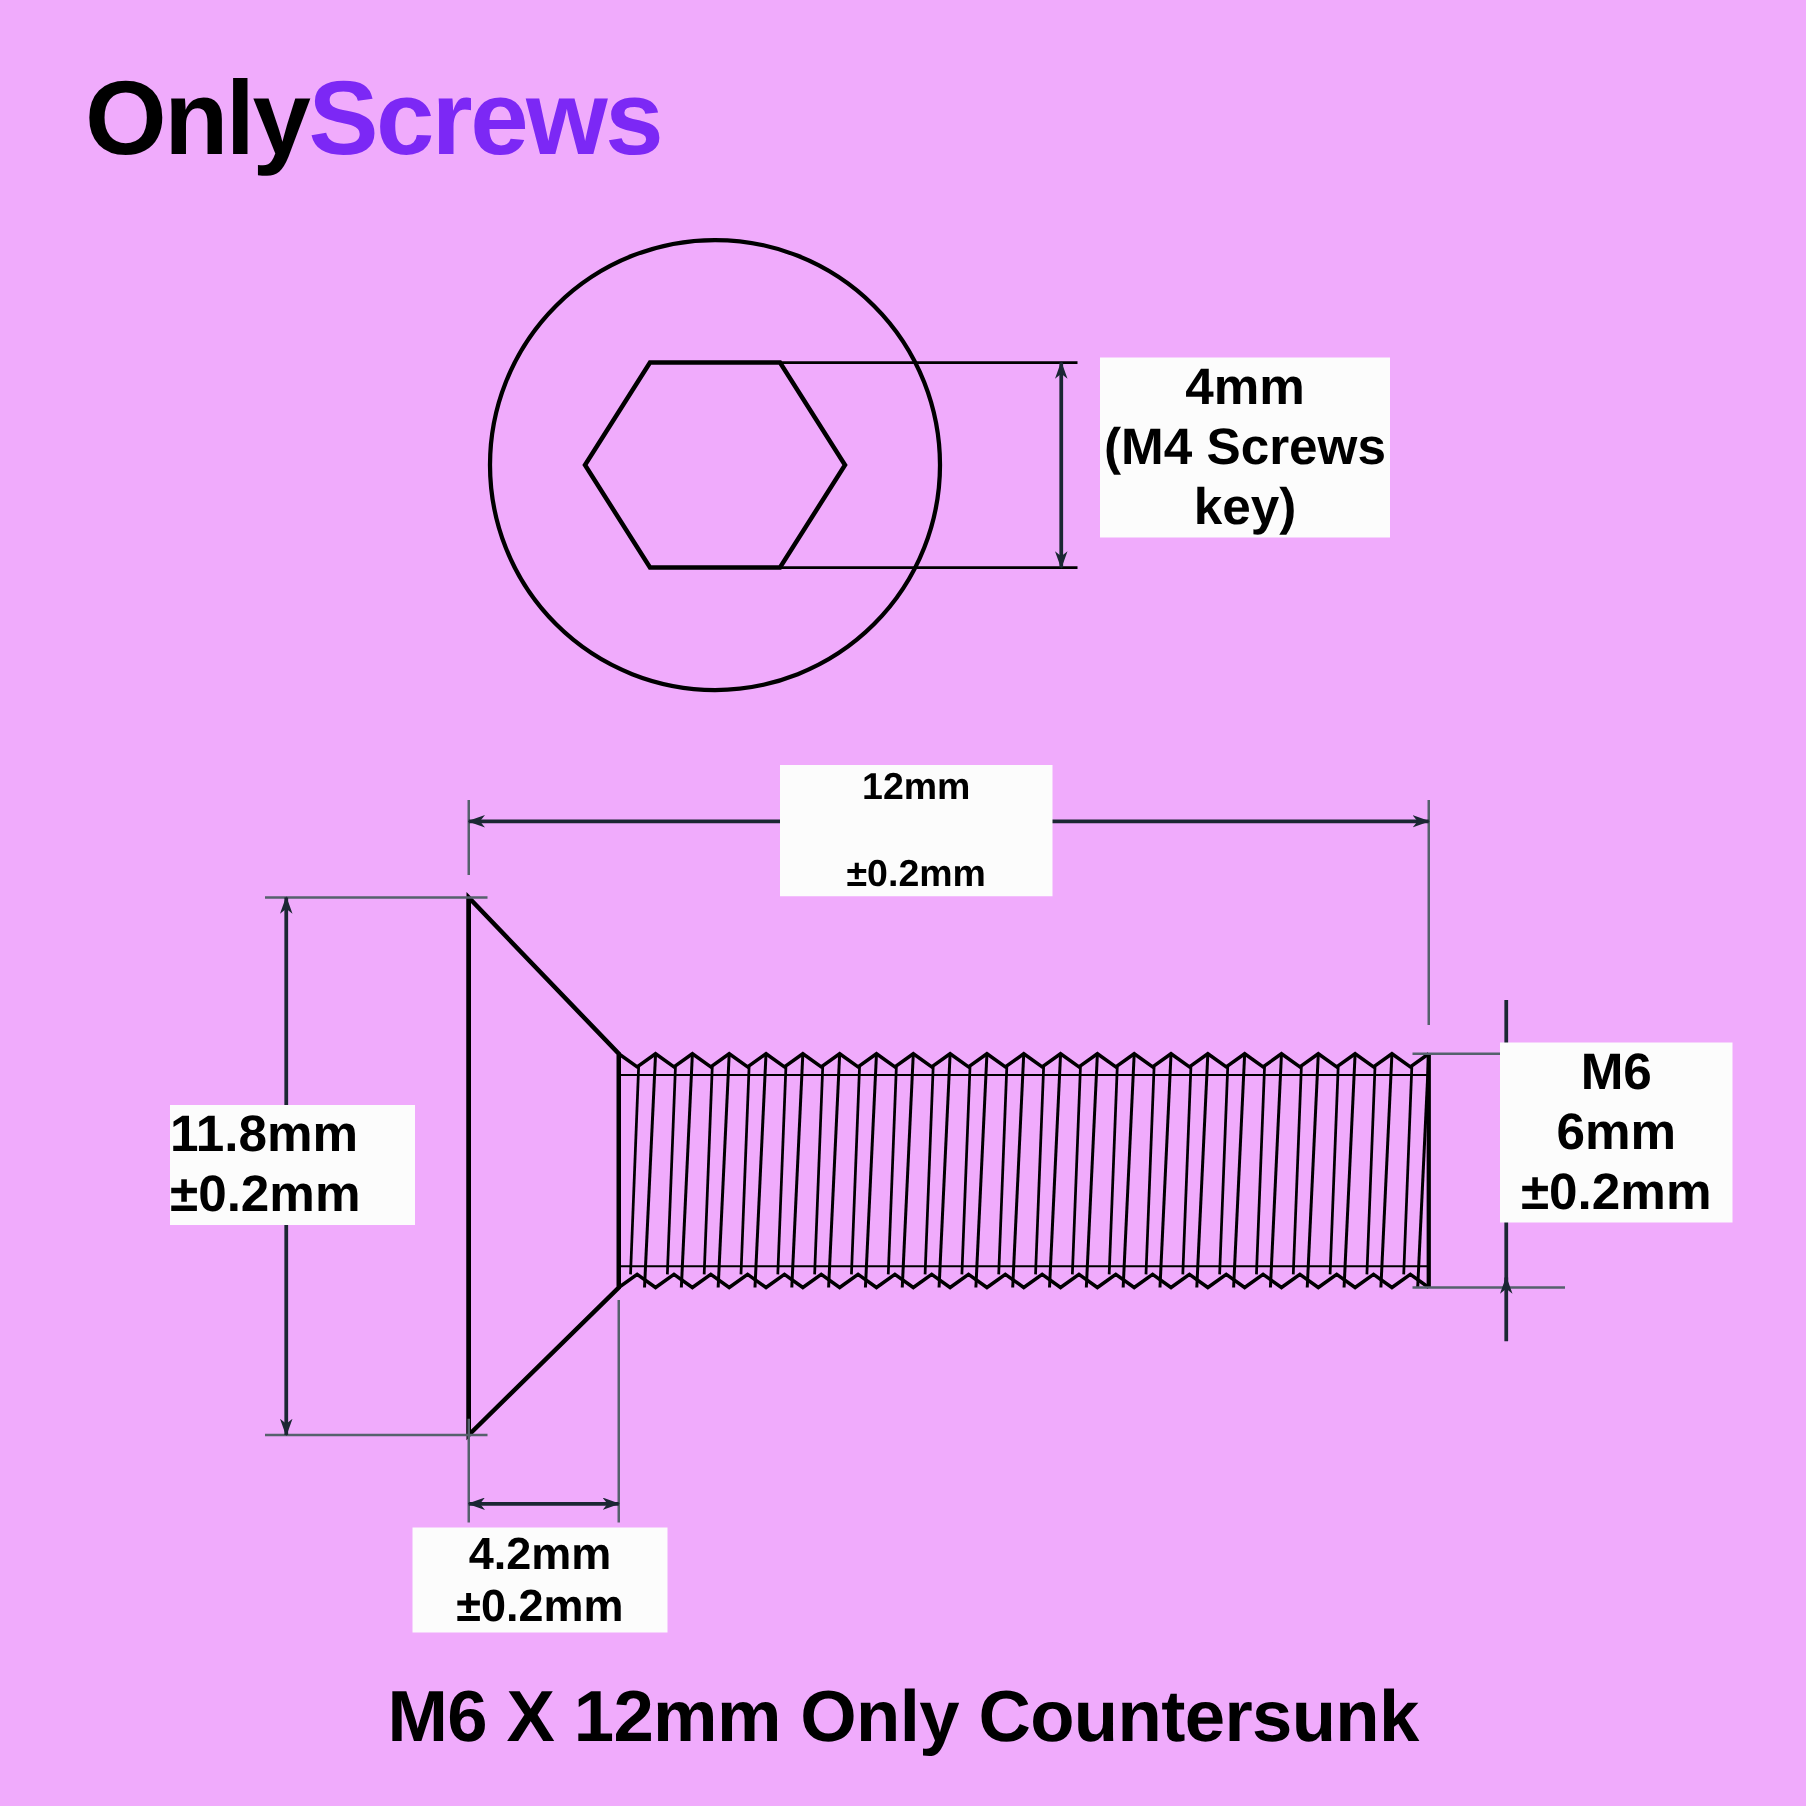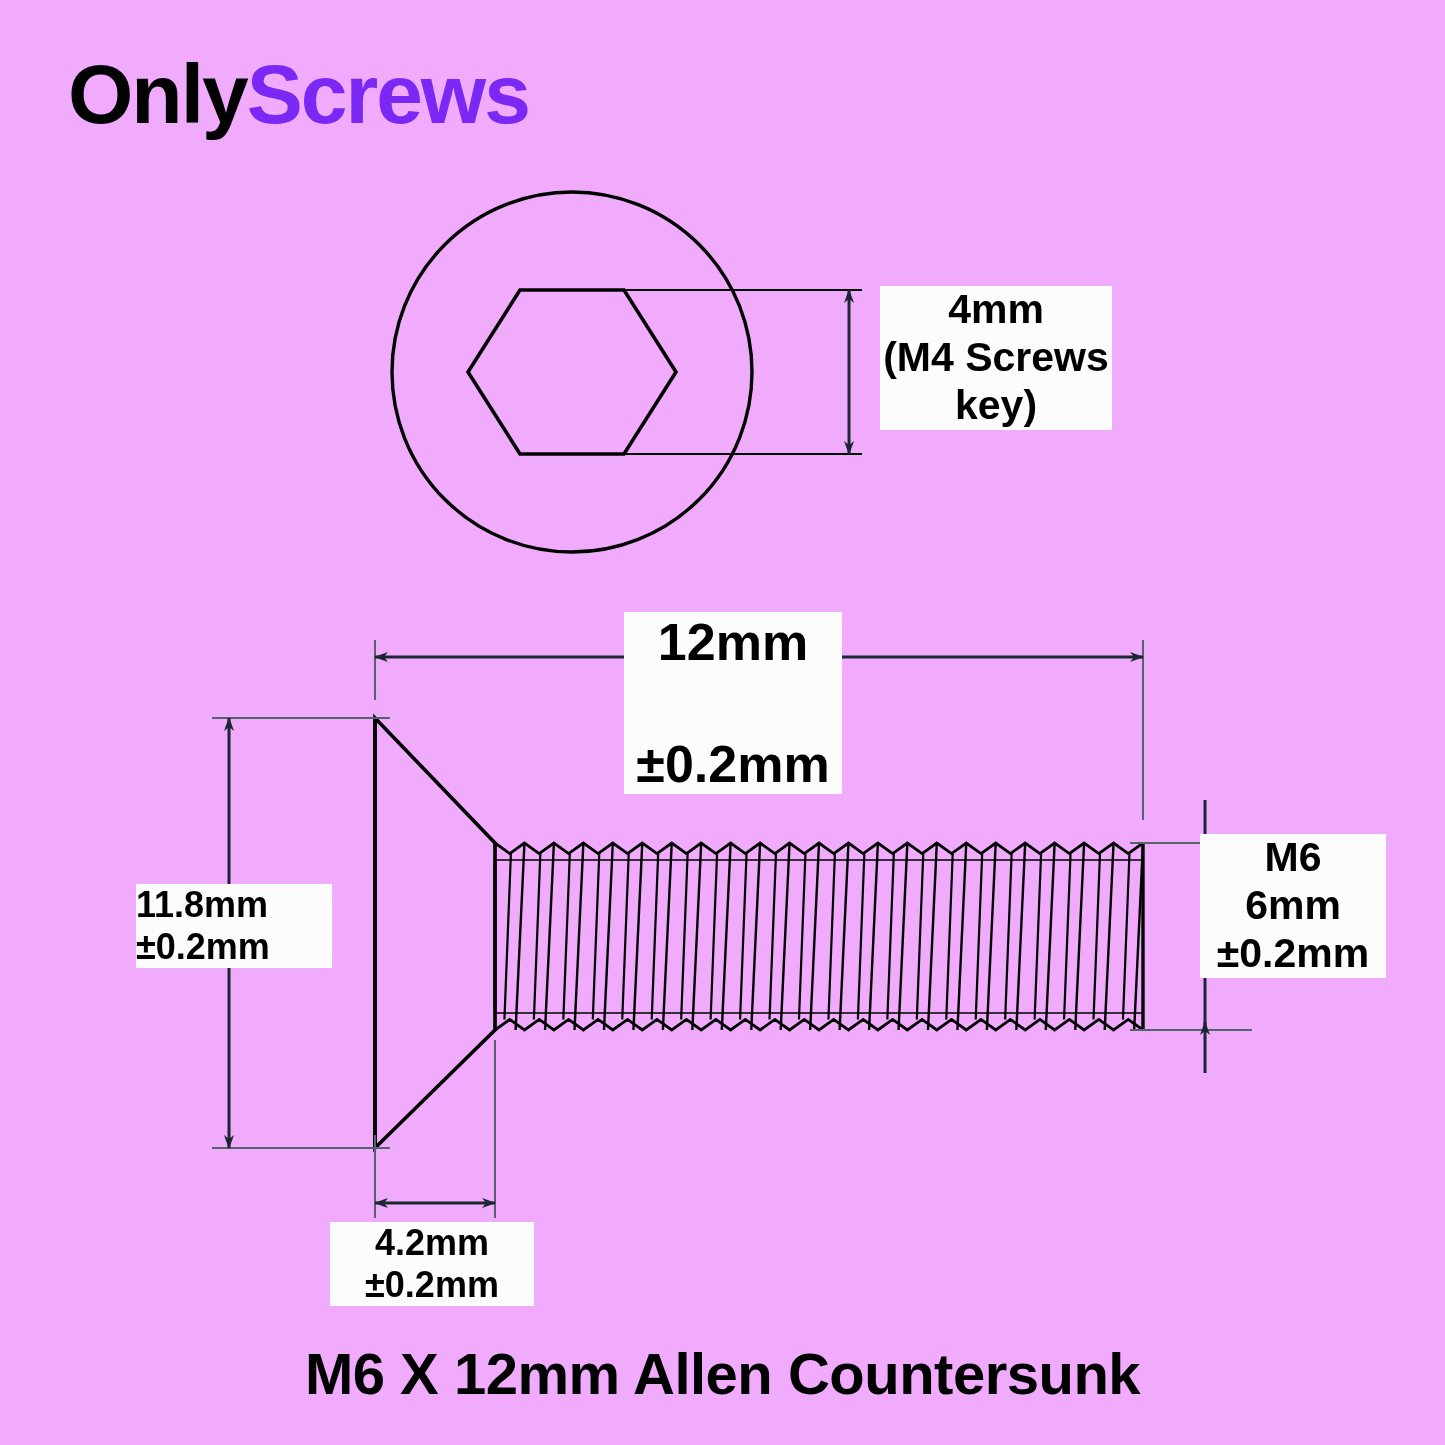--- a/index.html
+++ b/index.html
@@ -60,27 +60,27 @@
   #callout-socket {
     left: 880px;
     top: 286px;
     width: 232px;
     font-size: 41px;
   }
   #callout-length {
     left: 624px;
     top: 612px;
     width: 218px;
-    font-size: 52px;
+    font-size: 30px;
   }
   #callout-head-height {
     left: 136px;
     top: 884px;
     width: 196px;
-    font-size: 36px;
+    font-size: 41px;
     text-align: left;
   }
   #callout-thread-dia {
     left: 1200px;
     top: 834px;
     width: 186px;
     font-size: 41px;
   }
   #callout-head-thickness {
     left: 330px;
@@ -234,15 +234,15 @@
   <div class="callout" id="callout-head-height">11.8mm
 ±0.2mm</div>
 
   <div class="callout" id="callout-thread-dia">M6
 6mm
 ±0.2mm</div>
 
   <div class="callout" id="callout-head-thickness">4.2mm
 ±0.2mm</div>
 
-  <div id="caption">M6 X 12mm Allen Countersunk</div>
+  <div id="caption">M6 X 12mm Only Countersunk</div>
 
 </div>
 
 </body></html>

